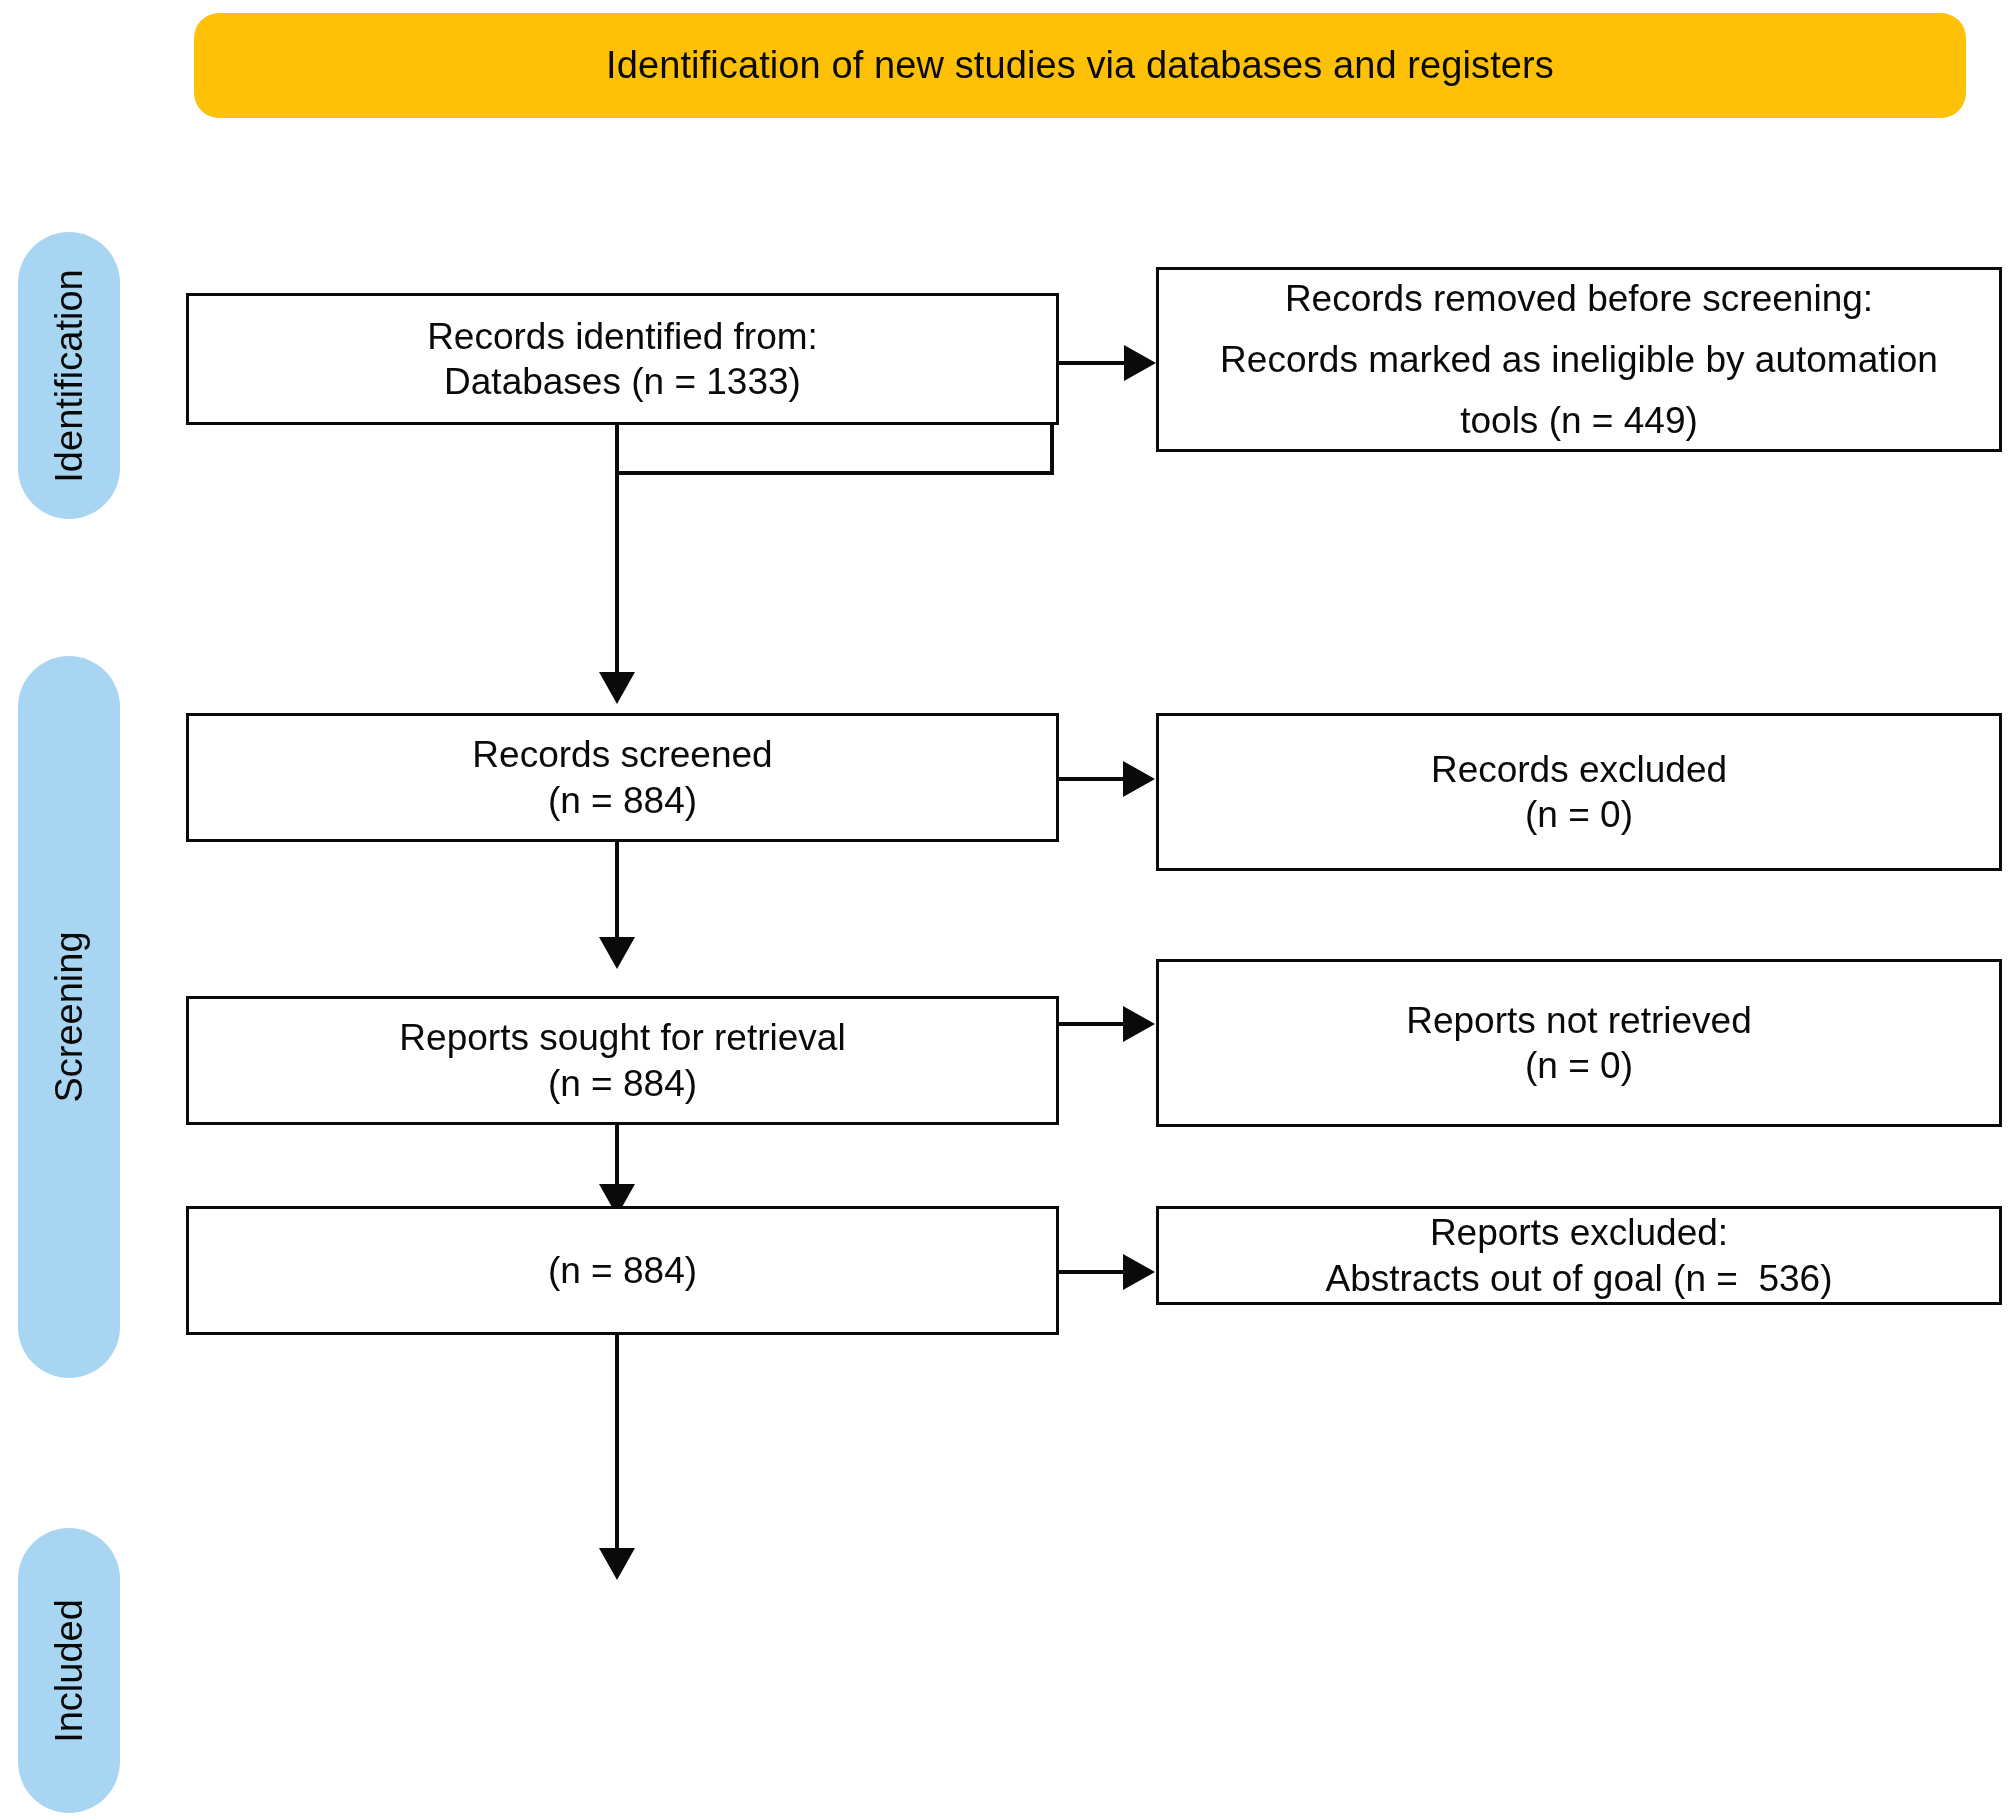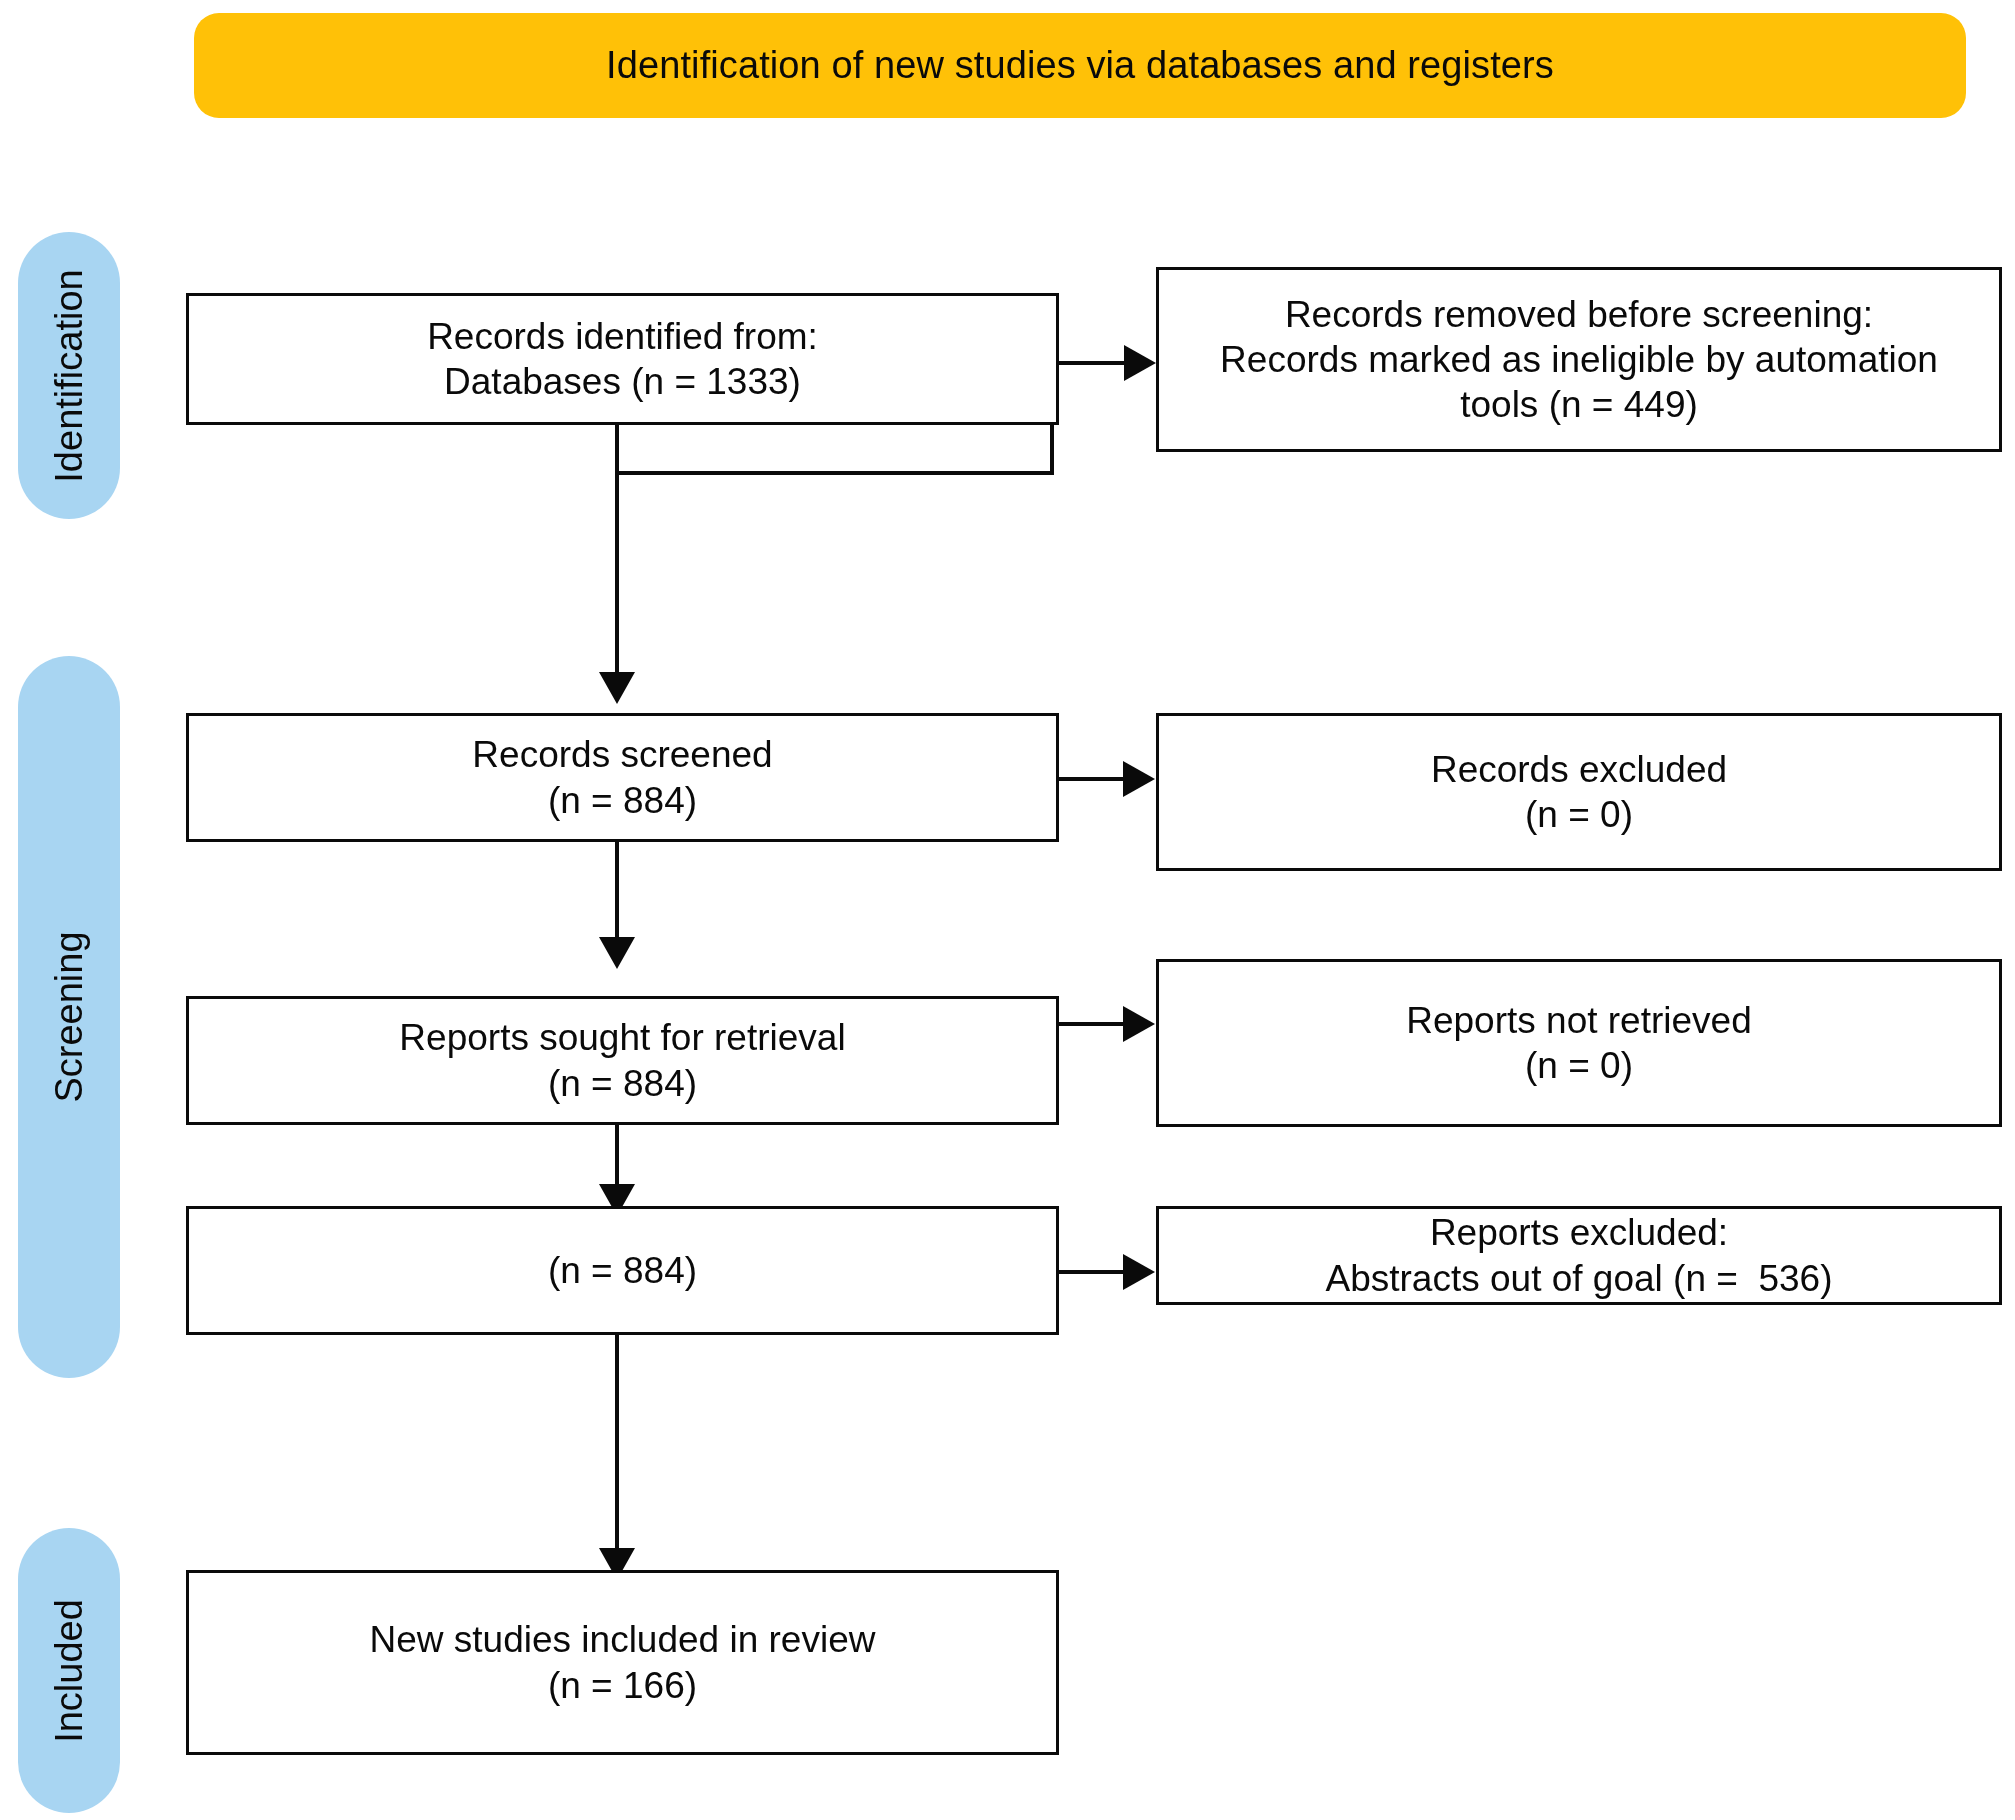--- a/index.html
+++ b/index.html
@@ -169,26 +169,22 @@
 
   <div class="node" style="left:186px; top:959px; width:873px; height:129px;margin-top:37px;">
     <span class="line">Reports sought for retrieval</span>
     <span class="line">(n = 884)</span>
   </div>
 
   <div class="node" style="left:186px; top:1206px; width:873px; height:129px;">
     <span class="line">(n = 884)</span>
   </div>
 
-  <div class="node" style="left:186px; top:1570px; width:873px; height:185px;">
-    <span class="line">New studies included in review</span>
-    <span class="line">(n = 166)</span>
-  </div>
-
-  <div class="node" style="left:1156px; top:267px; width:846px; height:185px;">
+
+  <div class="node" style="left:1156px; top:267px; width:846px; height:185px;gap:16px;">
     <span class="line">Records removed before screening:</span>
     <span class="line">Records marked as ineligible by automation</span>
     <span class="line">tools (n = 449)</span>
   </div>
 
   <div class="node" style="left:1156px; top:713px; width:846px; height:158px;">
     <span class="line">Records excluded</span>
     <span class="line">(n = 0)</span>
   </div>
 

